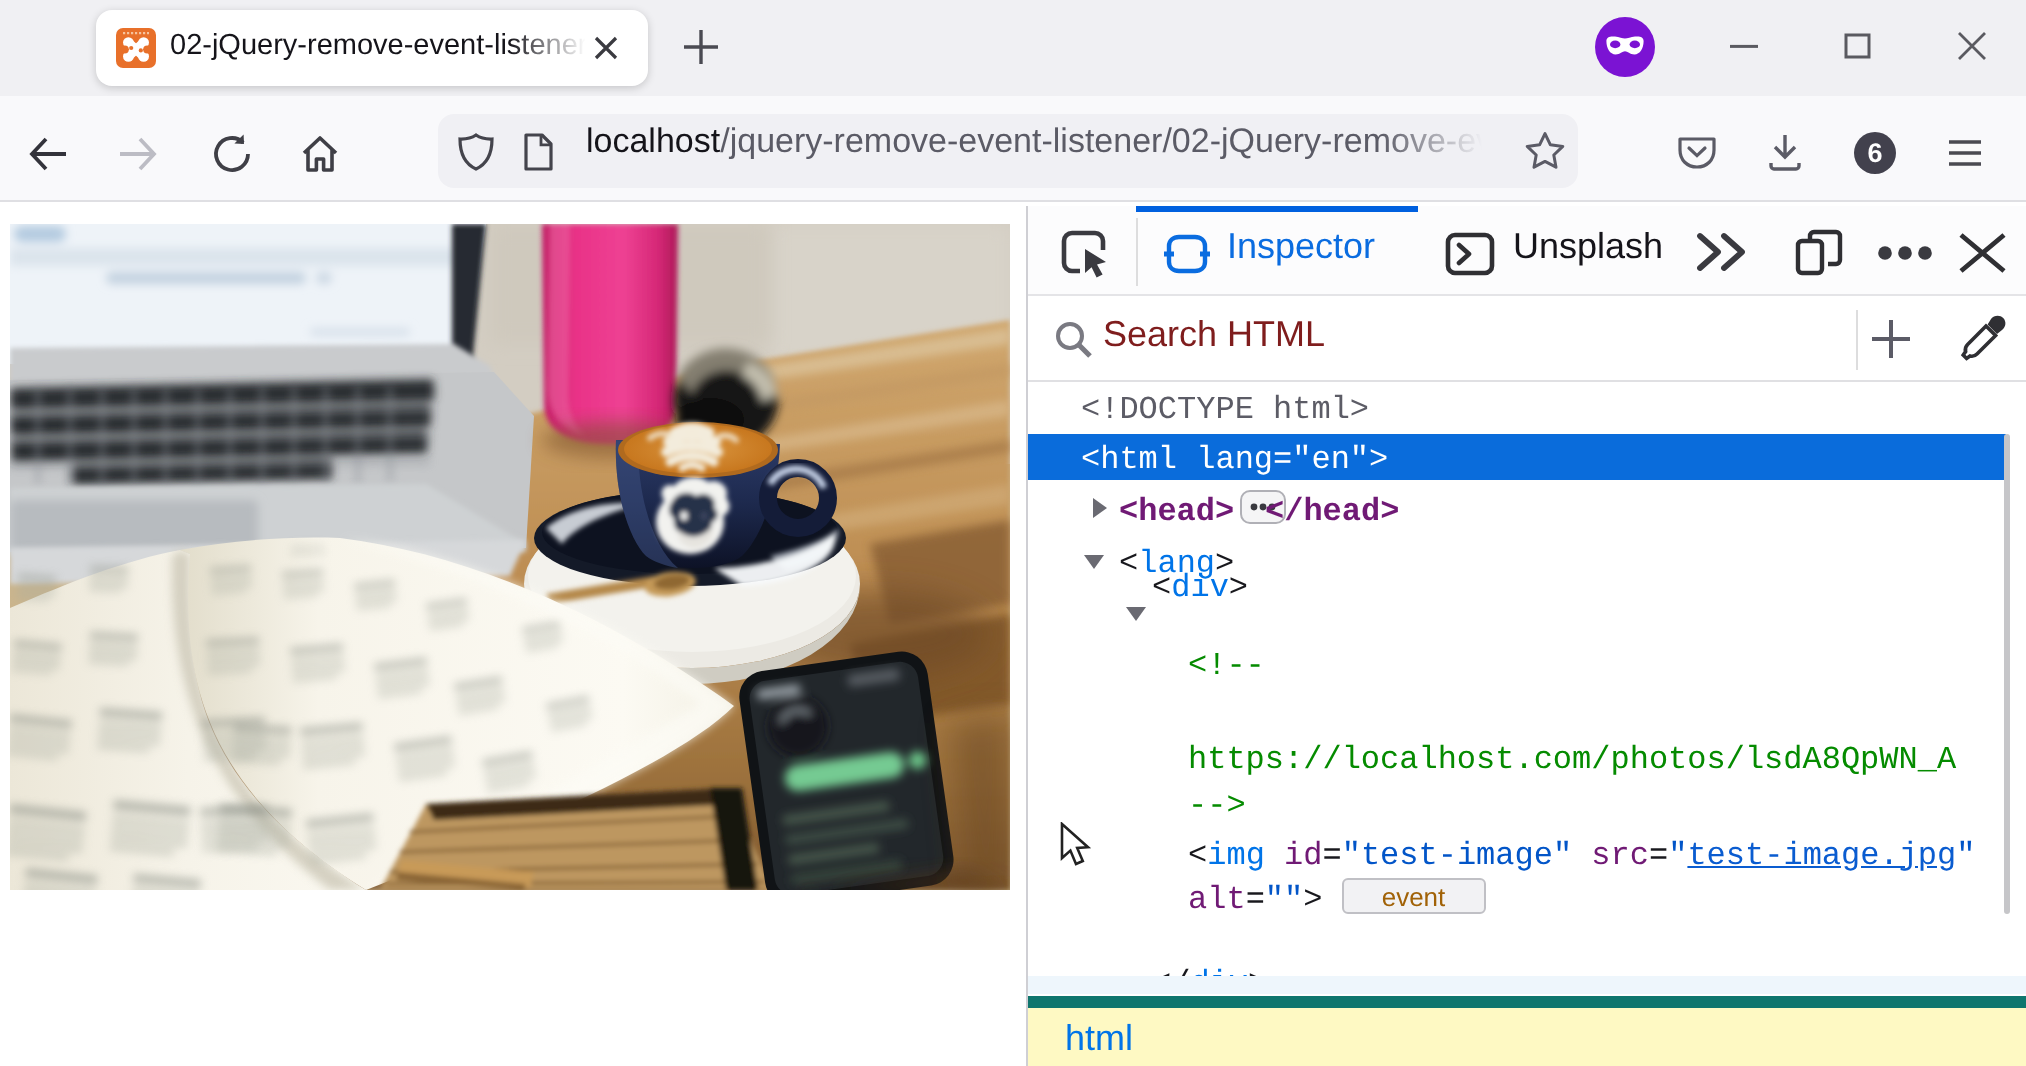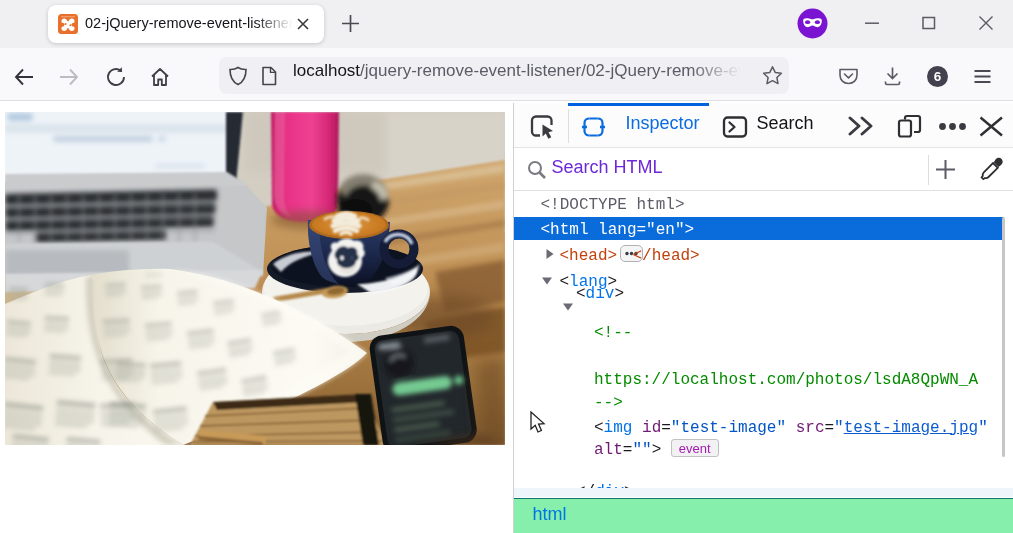--- a/index.html
+++ b/index.html
@@ -28,28 +28,28 @@
   #devtools { position:absolute; left:512.5px; top:0; width:500.5px; height:430.5px;
     border-left:1.5px solid #cfcfd4; background:#fff; }
   #dt-toolbar { position:absolute; left:0; top:0; width:499px; height:45.5px; background:#fcfcfd;
     border-bottom:1px solid #e4e4e7; }
   #dt-search { position:absolute; left:0; top:46.5px; width:499px; height:42px; background:#fff;
     border-bottom:1px solid #e0e0e3; }
   #dt-markup { position:absolute; left:0; top:89px; width:499px; height:306px; background:#fff;
     font-family:"Liberation Mono", monospace; font-size:16px; }
   .crow { position:absolute; white-space:pre; line-height:22px; height:22px; }
   .tag { color:#0074e8; } .pun { color:#18181d; } .attr { color:#701a75; }
-  .val { color:#0255c8; } .cmt { color:#058b00; } .fade { color:#c2410c; }
+  .val { color:#0255c8; } .cmt { color:#058b00; } .fade { color:#701a75;font-weight:bold; }
   #selrow { position:absolute; left:0; top:25px; width:489px; height:23.5px; background:#0a6cdb; }
-  #dt-crumb { position:absolute; left:0; top:395px; width:499px; height:35.5px; background:#86efac;
-    border-top:1px solid #0f766e; }
+  #dt-crumb { position:absolute; left:0; top:395px; width:499px; height:35.5px; background:#fef9c3;
+    border-top:6px solid #0f766e; }
   #crumbhtml { position:absolute; left:19px; top:5px; font-size:18px; color:#0074e8; }
   .badge { display:inline-block; font-family:"Liberation Sans",sans-serif; font-size:13px;
-    color:#a21caf; background:#f2f2f4; border:1px solid #c0c0c5; border-radius:3px;
-    padding:0 7px; height:18px; line-height:17px; vertical-align:1px; }
+    color:#a16207; background:#f2f2f4; border:1px solid #c0c0c5; border-radius:3px;
+    padding:0 19px; height:18px; line-height:17px; vertical-align:1px; }
 </style>
 </head>
 <body>
 
 <div id="titlebar">
   <div id="tab">
     <svg class="abs" style="left:10px;top:9px" width="20" height="20" viewBox="0 0 20 20">
       <rect x="0" y="0" width="20" height="20" rx="3.5" fill="#e8702a"></rect>
       <path d="M3.5 2.6 H16.5" stroke="#f6c39d" stroke-width="1.1" stroke-dasharray="1.1 .9"></path>
       <circle cx="6.2" cy="7.3" r="2.7" fill="#fff"></circle>
@@ -467,27 +467,27 @@
       <div class="abs" style="left:54.5px;top:0;width:141px;height:3.2px;background:#0060df"></div>
 
       <svg class="abs" style="left:67px;top:12px" width="25" height="24" viewBox="0 0 25 24">
         <g fill="none" stroke="#0a6ce0" stroke-width="2.2">
           <path d="M8.5 3.5 H16.5 M8.5 20.5 H16.5"></path>
           <path d="M3.5 8 V16 M21.5 8 V16"></path>
           <path d="M8.5 3.5 C5.7 3.5 3.5 5.2 3.5 8 M16.5 3.5 C19.3 3.5 21.5 5.2 21.5 8 M3.5 16 C3.5 18.8 5.7 20.5 8.5 20.5 M21.5 16 C21.5 18.8 19.3 20.5 16.5 20.5"></path>
           <path d="M1 12 H6 M19 12 H24" stroke-width="2.4"></path>
         </g>
       </svg>
-      <div class="abs" style="left:112px;top:10px;font-size:18px;color:#0a6ce0">Inspector</div>
+      <div class="abs" style="left:100px;top:10px;font-size:18px;color:#0a6ce0">Inspector</div>
 
       <svg class="abs" style="left:208px;top:12px" width="26" height="24" viewBox="0 0 26 24">
         <rect x="2" y="2.5" width="22" height="19" rx="3.5" fill="none" stroke="#2f2f33" stroke-width="2.3"></rect>
         <path d="M7.5 7.5 L12.5 12 L7.5 16.5" fill="none" stroke="#2f2f33" stroke-width="2.3" stroke-linecap="round" stroke-linejoin="round"></path>
       </svg>
-      <div class="abs" style="left:243px;top:10px;font-size:18px;color:#15141a">Search</div>
+      <div class="abs" style="left:243px;top:10px;font-size:18px;color:#15141a">Unsplash</div>
 
       <svg class="abs" style="left:334px;top:13px" width="27" height="20" viewBox="0 0 27 20">
         <path d="M2 2 L11 10 L2 18 M14 2 L23 10 L14 18" fill="none" stroke="#3a3a40" stroke-width="2.9" stroke-linecap="round" stroke-linejoin="round"></path>
       </svg>
 
       <svg class="abs" style="left:382px;top:11px" width="27" height="25" viewBox="0 0 27 25">
         <path d="M9 5.5 V4 C9 2.9 9.9 2 11 2 H22 C23.1 2 24 2.9 24 4 V16 C24 17.1 23.1 18 22 18 H18" fill="none" stroke="#2f2f33" stroke-width="2.2"></path>
         <rect x="3" y="6.5" width="12" height="16" rx="2" fill="none" stroke="#2f2f33" stroke-width="2.2"></rect>
       </svg>
 
@@ -499,21 +499,21 @@
 
       <svg class="abs" style="left:465px;top:13px" width="25" height="21" viewBox="0 0 25 21">
         <path d="M1.5 1.5 L23 19.5 M23 1.5 L1.5 19.5" stroke="#2f2f33" stroke-width="2.4"></path>
       </svg>
     </div>
     <div id="dt-search">
       <svg class="abs" style="left:13px;top:11px" width="20" height="20" viewBox="0 0 20 20">
         <circle cx="8" cy="8" r="6" fill="none" stroke="#7a7a82" stroke-width="2"></circle>
         <path d="M12.5 12.5 L18 18" stroke="#7a7a82" stroke-width="2.6"></path>
       </svg>
-      <div class="abs" style="left:38px;top:8px;font-size:18px;color:#6d28d9">Search HTML</div>
+      <div class="abs" style="left:38px;top:8px;font-size:18px;color:#7f1d1d">Search HTML</div>
       <div class="abs" style="left:414px;top:6px;width:1px;height:30px;background:#ddddde"></div>
       <svg class="abs" style="left:420px;top:9px" width="23" height="23" viewBox="0 0 23 23">
         <path d="M11.5 2 V21 M2 11.5 H21" stroke="#5b5b66" stroke-width="2"></path>
       </svg>
       <svg class="abs" style="left:466px;top:7px" width="25" height="25" viewBox="0 0 25 25">
         <path d="M15.5 3.5 C17 1.5 20 1.3 21.6 3 C23.3 4.7 23 7.5 21 9 L18.5 11 L13.8 6.3 Z" fill="#2f2f33"></path>
         <path d="M13 7 L17.8 11.8 L8.5 21 C7.5 22 6 22.3 5 22 L3.3 23.2 L1.6 21.5 L2.8 19.8 C2.5 18.8 2.8 17.3 3.8 16.3 Z" fill="none" stroke="#2f2f33" stroke-width="1.8"></path>
       </svg>
     </div>
     <div id="dt-markup">

